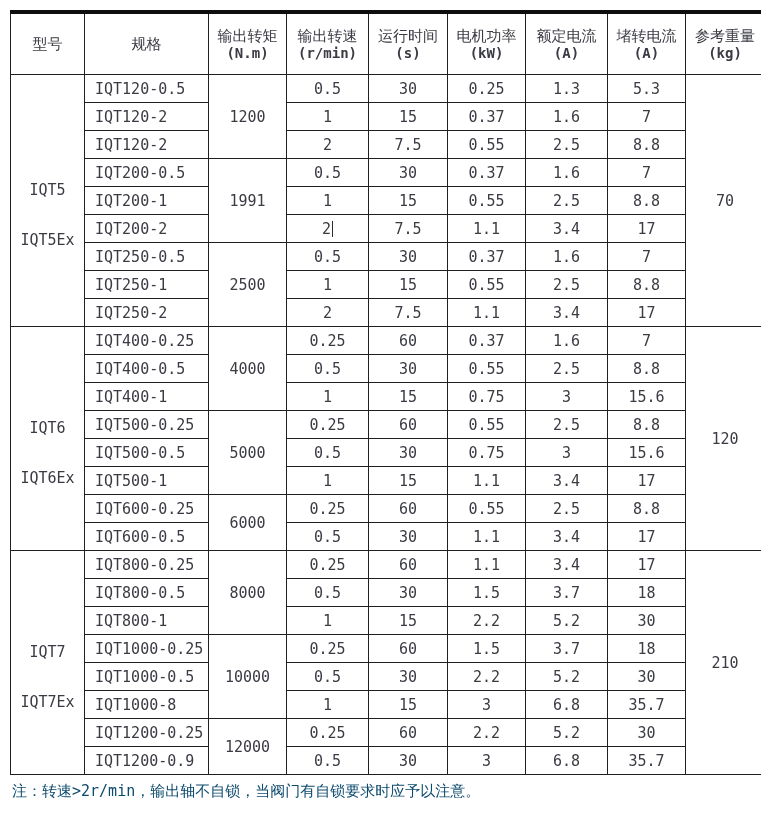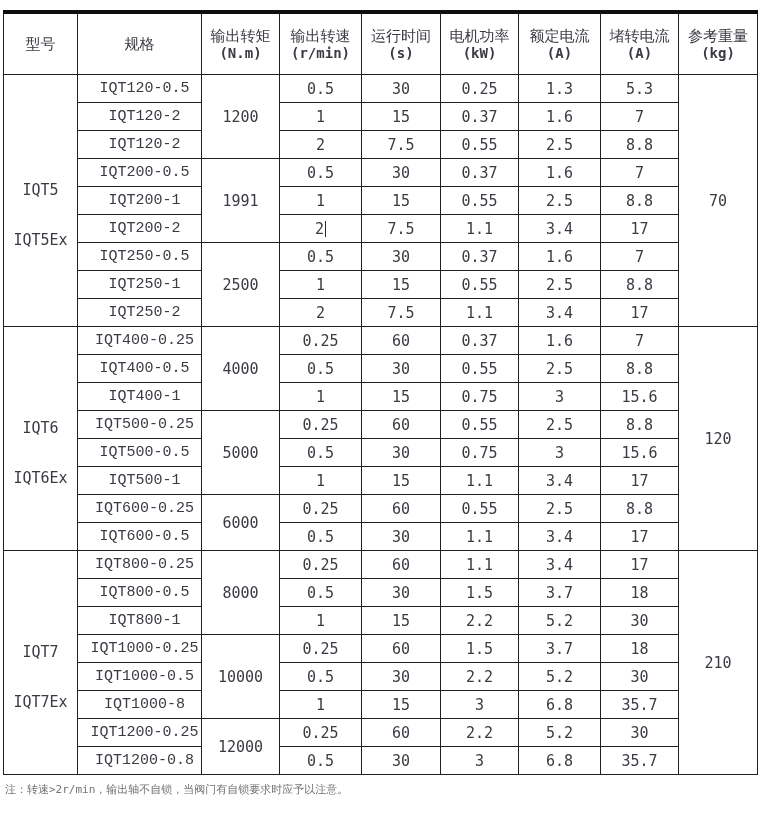--- a/index.html
+++ b/index.html
@@ -1,52 +1,52 @@
 <!DOCTYPE html>
 <html><head>
 <meta charset="utf-8">
 <style>
   html,body{margin:0;padding:0;background:#ffffff;}
   body{
     width:761px;height:813px;overflow:hidden;
     font-family:"DejaVu Sans Mono","DejaVu Sans",monospace;
     color:#3a3b43;
   }
-  .page{padding:10px 0 0 3px;}
+  .page{padding:10px 0 0 10px;}
   table.spec-table{
     border-collapse:collapse;
     width:754px;
     table-layout:fixed;
     border:1px solid #202020;
     border-top:4px solid #0e0e0e;
   }
   .spec-table th,.spec-table td{
     border:1px solid #202020;
     font-weight:normal;
     font-size:15px;
     text-align:center;
     padding:0;
     height:27px;
     line-height:1.2;
     overflow:hidden;
     white-space:nowrap;
   }
   .spec-table th{height:60px;vertical-align:middle;}
   .hdr-unit{font-size:14px;font-weight:bold;}
-  td.spec-cell{text-align:center;padding-left:10px;font-family:Liberation Mono, monospace;}
+  td.spec-cell{text-align:left;padding-left:10px;}
   .model-cell div{line-height:1.3;margin-top:30px;}
   .caret{
     display:inline-block;width:1px;height:16px;
     background:#2a2a2a;vertical-align:-3px;margin-left:1px;
   }
   .note{
-    font-size:11px;
+    font-size:15px;
     margin-top:7px;
     padding-left:2px;
-    color:#737373;
+    color:#0c4a6e;
     white-space:nowrap;
   }
 </style>
 </head>
 <body>
 
 <div class="page">
 <table class="spec-table">
   <colgroup>
     <col style="width:74px">
@@ -309,21 +309,21 @@
   <tr>
     <td class="spec-cell">IQT1200-0.25</td>
     <td rowspan="2">12000</td>
     <td>0.25</td>
     <td>60</td>
     <td>2.2</td>
     <td>5.2</td>
     <td>30</td>
   </tr>
   <tr>
-    <td class="spec-cell">IQT1200-0.8</td>
+    <td class="spec-cell">IQT1200-0.9</td>
     <td>0.5</td>
     <td>30</td>
     <td>3</td>
     <td>6.8</td>
     <td>35.7</td>
   </tr>
 </tbody>
     </table>
 
 <div class="note">注：转速&gt;2r/min，输出轴不自锁，当阀门有自锁要求时应予以注意。</div>

